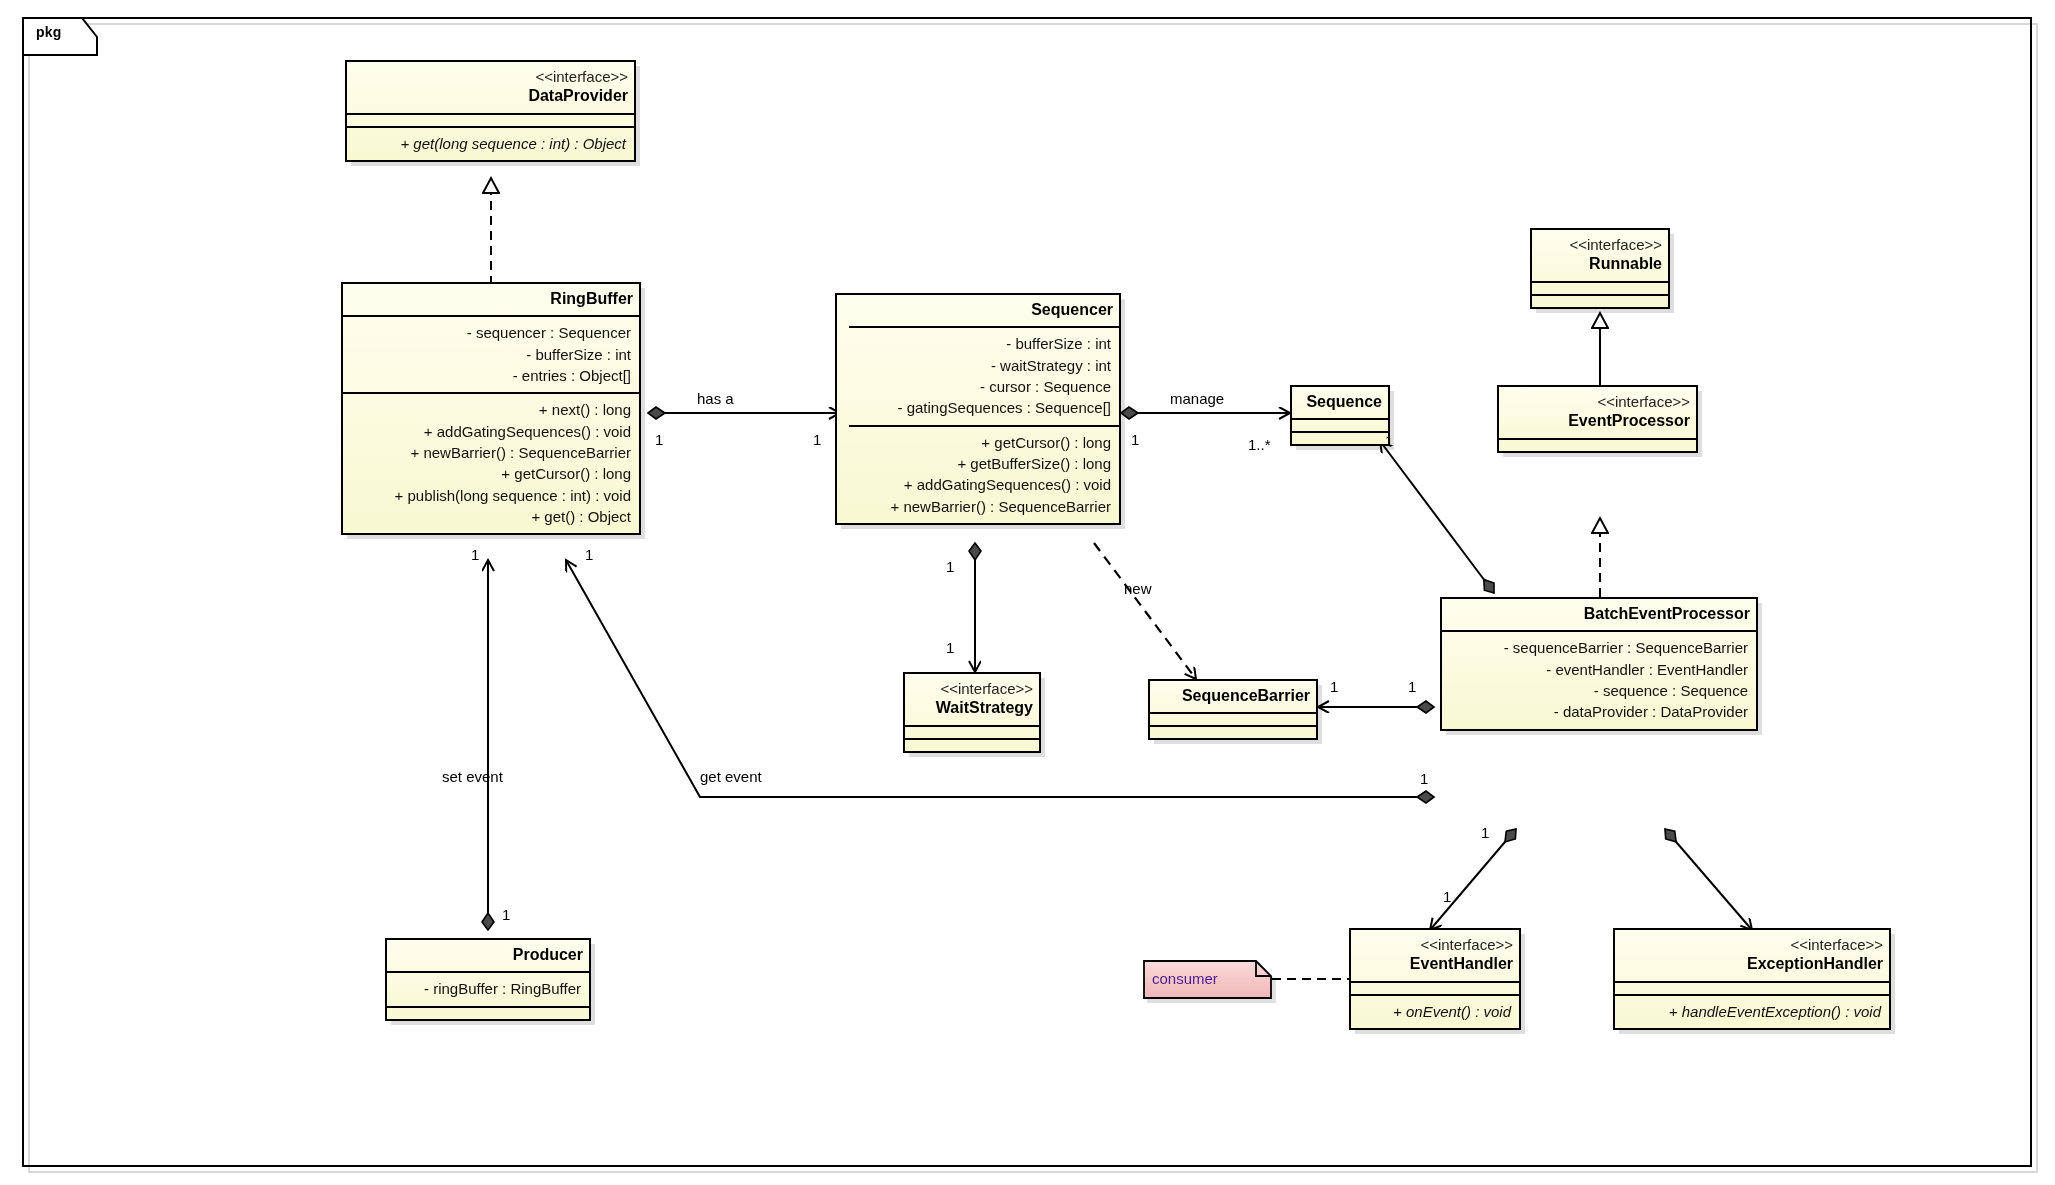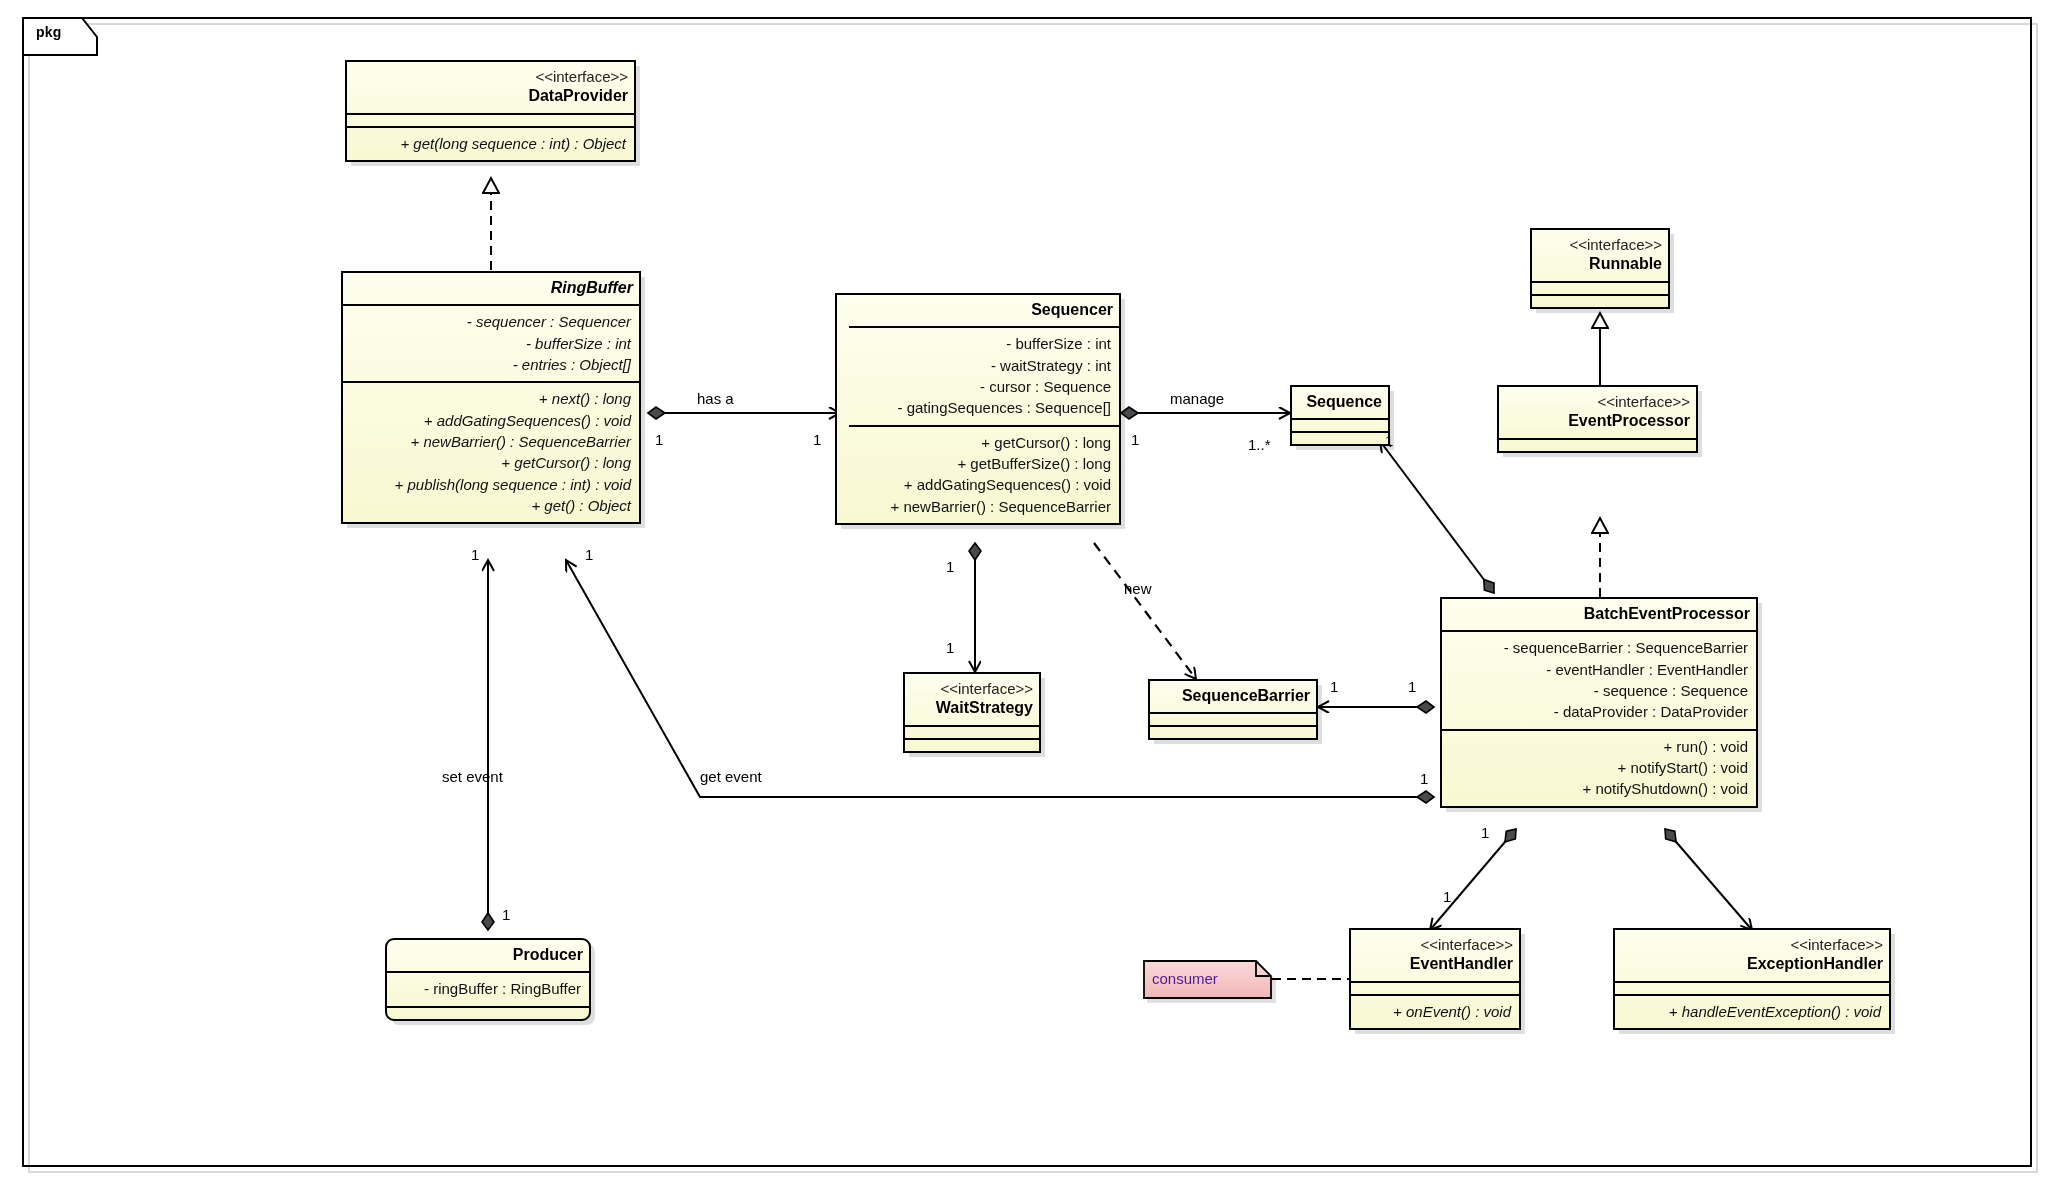--- a/index.html
+++ b/index.html
@@ -248,21 +248,21 @@
     <div class="hdr">
       <span class="stereo">&lt;&lt;interface&gt;&gt;</span>
       <span class="cname">DataProvider</span>
     </div>
     <div class="sect empty"></div>
     <div class="sect">
       <div class="row ital">+ get(long sequence : int) : Object</div>
     </div>
   </div>
 
-  <div class="uml" style="left:341px; top:271px; width:300px;font-style:italic;">
+  <div class="uml" style="left:341px; top:282px; width:300px;">
     <div class="hdr">
       <span class="cname">RingBuffer</span>
     </div>
     <div class="sect">
       <div class="row">- sequencer : Sequencer</div>
       <div class="row">- bufferSize : int</div>
       <div class="row">- entries : Object[]</div>
     </div>
     <div class="sect">
       <div class="row">+ next() : long</div>
@@ -320,45 +320,40 @@
   <div class="uml" style="left:1440px; top:597px; width:318px;">
     <div class="hdr">
       <span class="cname">BatchEventProcessor</span>
     </div>
     <div class="sect">
       <div class="row">- sequenceBarrier : SequenceBarrier</div>
       <div class="row">- eventHandler : EventHandler</div>
       <div class="row">- sequence : Sequence</div>
       <div class="row">- dataProvider : DataProvider</div>
     </div>
-    <div class="sect">
-      <div class="row">+ run() : void</div>
-      <div class="row">+ notifyStart() : void</div>
-      <div class="row">+ notifyShutdown() : void</div>
-    </div>
   </div>
 
   <div class="uml" style="left:903px; top:672px; width:138px;">
     <div class="hdr">
       <span class="stereo">&lt;&lt;interface&gt;&gt;</span>
       <span class="cname">WaitStrategy</span>
     </div>
     <div class="sect empty"></div>
     <div class="sect empty"></div>
   </div>
 
   <div class="uml" style="left:1148px; top:679px; width:170px;">
     <div class="hdr">
       <span class="cname">SequenceBarrier</span>
     </div>
     <div class="sect empty"></div>
     <div class="sect empty"></div>
   </div>
 
-  <div class="uml" style="left:385px; top:938px; width:206px;border-radius:9px;">
+  <div class="uml" style="left:385px; top:938px; width:206px;">
     <div class="hdr">
       <span class="cname">Producer</span>
     </div>
     <div class="sect">
       <div class="row">- ringBuffer : RingBuffer</div>
     </div>
     <div class="sect empty"></div>
   </div>
 
   <div class="uml" style="left:1349px; top:928px; width:172px;">

